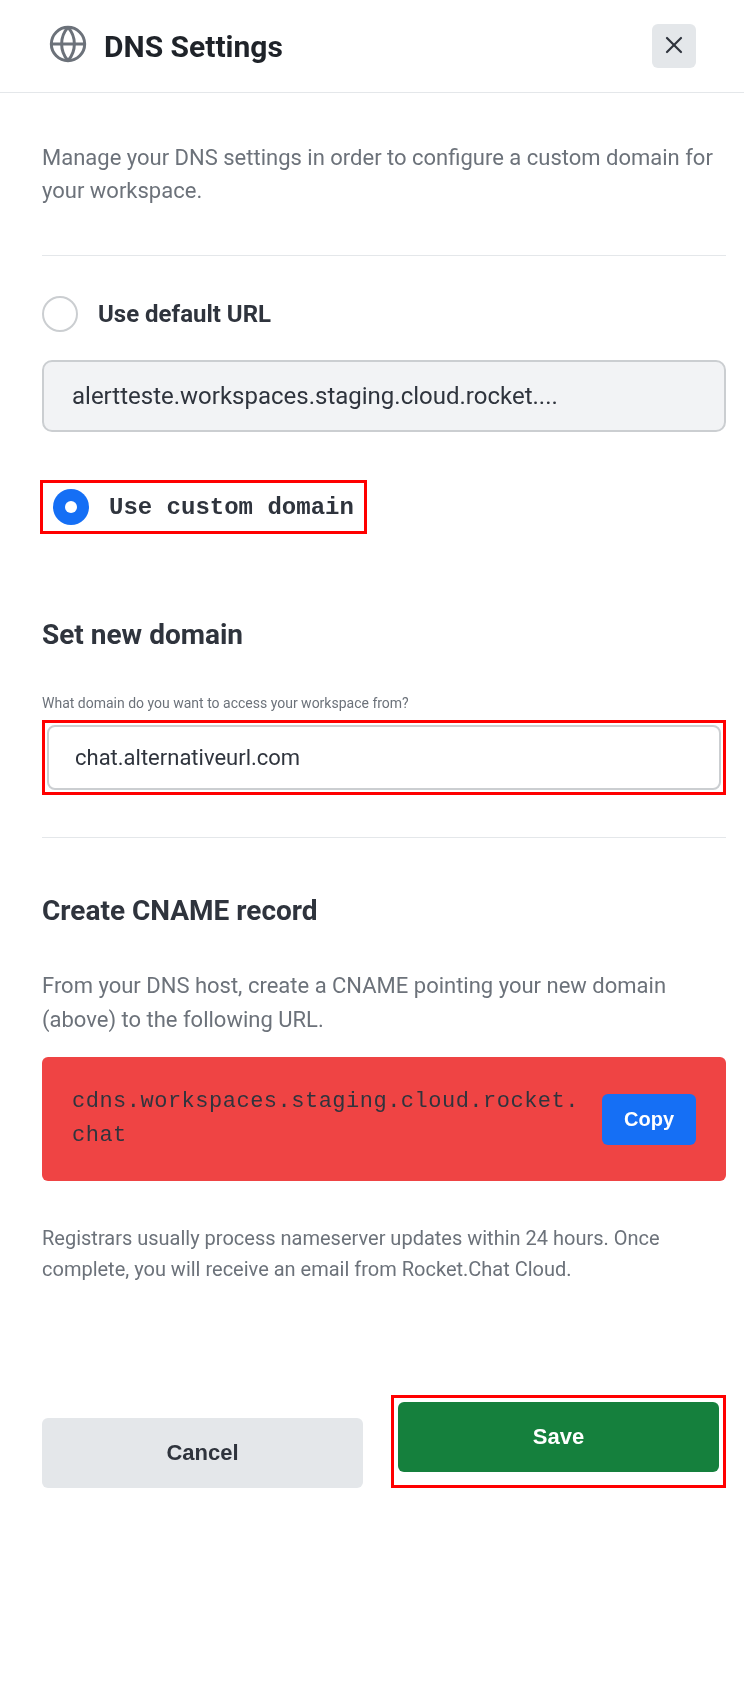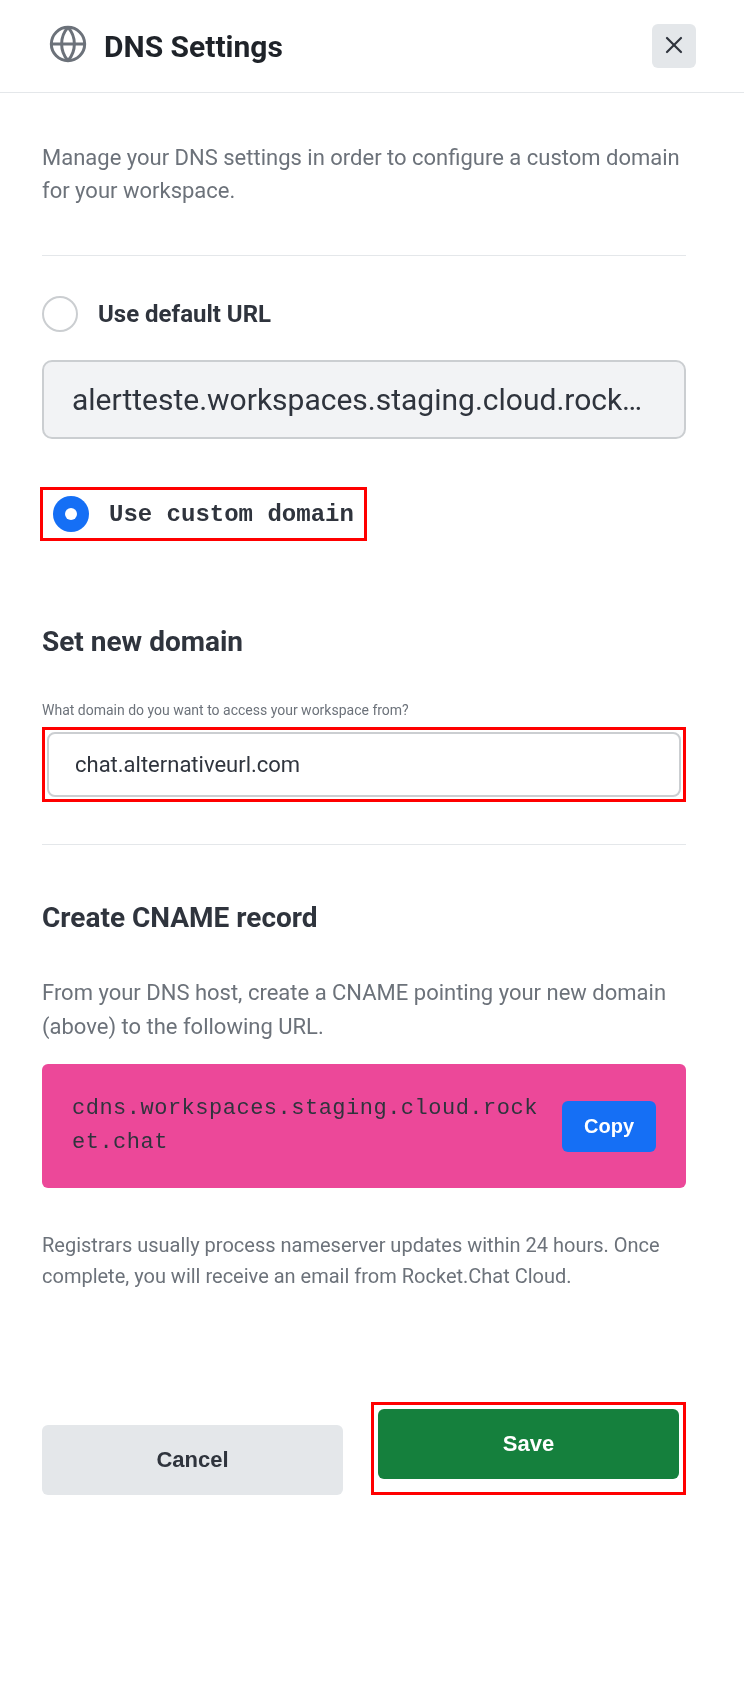--- a/index.html
+++ b/index.html
@@ -45,21 +45,21 @@
       align-items: center;
       justify-content: center;
       cursor: pointer;
     }
     .close-btn svg {
       width: 24px;
       height: 24px;
       color: #2f343d;
     }
     .content {
-      padding: 48px 58px 48px 42px;
+      padding: 48px 18px 48px 42px;
     }
     .description {
       font-size: 22px;
       line-height: 1.5;
       color: #6c727a;
       margin-bottom: 48px;
     }
     .divider {
       height: 1px;
       background: #e4e7ea;
@@ -98,21 +98,21 @@
     .radio-label {
       font-size: 24px;
       font-weight: 700;
       color: #2f343d;
     }
     .url-box {
       border-radius: 10px;
       border: 2px solid #cbced1;
       background: #f2f3f5;
       padding: 20px 28px;
-      font-size: 30px;
+      font-size: 24px;
       color: #2f343d;
       white-space: nowrap;
       overflow: hidden;
       text-overflow: ellipsis;
       margin-bottom: 12px;
     }
     .highlight-red {
       border: 3px solid #ff0000;
       padding: 6px 10px;
       margin-left: -2px;
@@ -164,21 +164,21 @@
       background: #fff;
       font-family: inherit;
     }
     .cname-desc {
       font-size: 22px;
       line-height: 1.55;
       color: #6c727a;
       margin-bottom: 20px;
     }
     .cname-box {
-      background: #ec4899;
+      background: #ef4444;
       border-radius: 6px;
       padding: 28px 30px;
       display: flex;
       align-items: center;
       justify-content: space-between;
       gap: 20px;
       margin-bottom: 42px;
     }
     .cname-url {
       font-family: "SFMono-Regular", Consolas, "Liberation Mono", Menlo, monospace;

